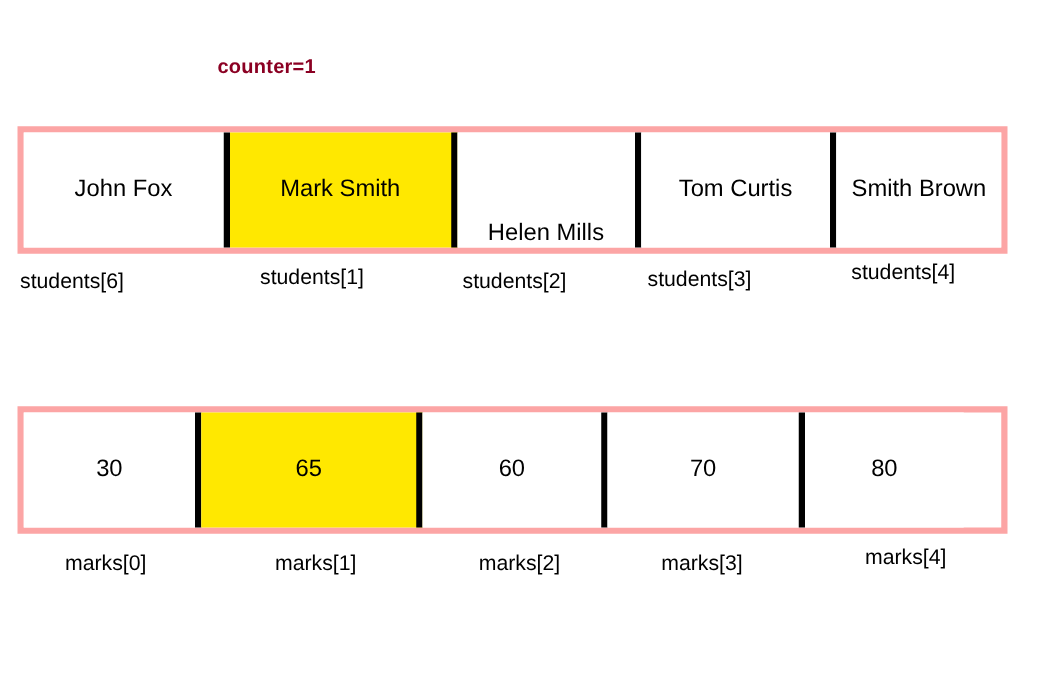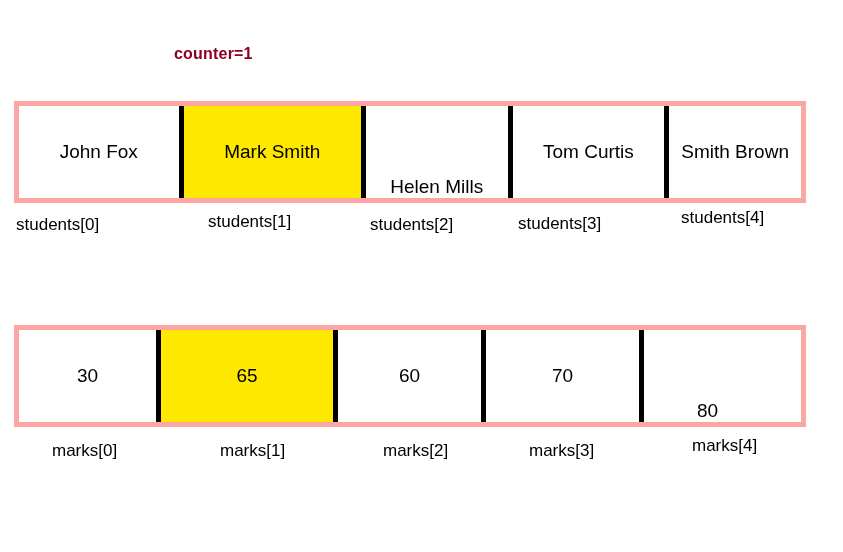--- a/index.html
+++ b/index.html
@@ -62,21 +62,21 @@
   #students-array .array-cell:nth-child(1) { width: 166px; }
   #students-array .array-cell:nth-child(2) { width: 184px; }
   #students-array .array-cell:nth-child(3) { width: 148px; align-items: flex-end; }
   #students-array .array-cell:nth-child(4) { width: 158px; }
   #students-array .array-cell:nth-child(5) { width: 133px; }
 
   #marks-array .array-cell:nth-child(1) { width: 142px; }
   #marks-array .array-cell:nth-child(2) { width: 177px; }
   #marks-array .array-cell:nth-child(3) { width: 148px; }
   #marks-array .array-cell:nth-child(4) { width: 158px; }
-  #marks-array .array-cell:nth-child(5) { width: 127px; align-items: flex-end; }
+  #marks-array .array-cell:nth-child(5) { width: 127px; }
 
   
   .index-label {
     position: absolute;
     font-family: "Liberation Sans", sans-serif;
     font-size: 17px;
     color: #000000;
     white-space: nowrap;
   }
 
@@ -111,21 +111,21 @@
   </div>
   <div class="array-cell">
     <span>Tom Curtis</span>
   </div>
   <div class="array-cell">
     <span>Smith Brown</span>
   </div>
 </div>
 
 <div id="students-labels">
-  <div class="index-label">students[0]</div>
+  <div class="index-label">students[6]</div>
   <div class="index-label">students[1]</div>
   <div class="index-label">students[2]</div>
   <div class="index-label">students[3]</div>
   <div class="index-label">students[4]</div>
 </div>
 
 <div id="marks-array" class="array-table">
   <div class="array-cell">
     <span>30</span>
   </div>

